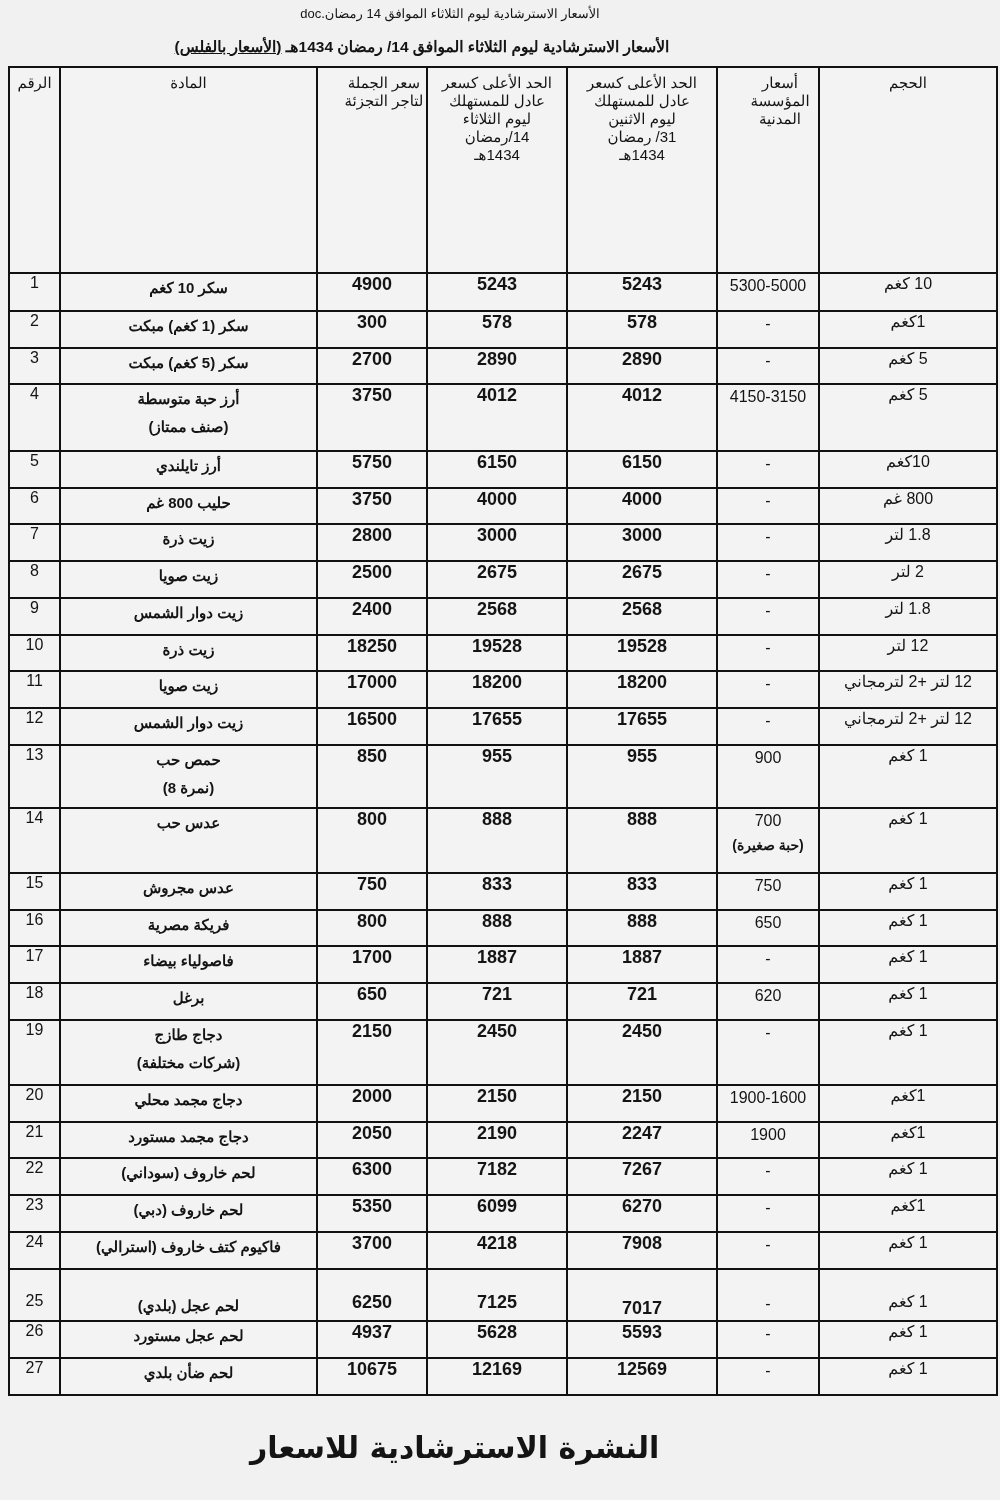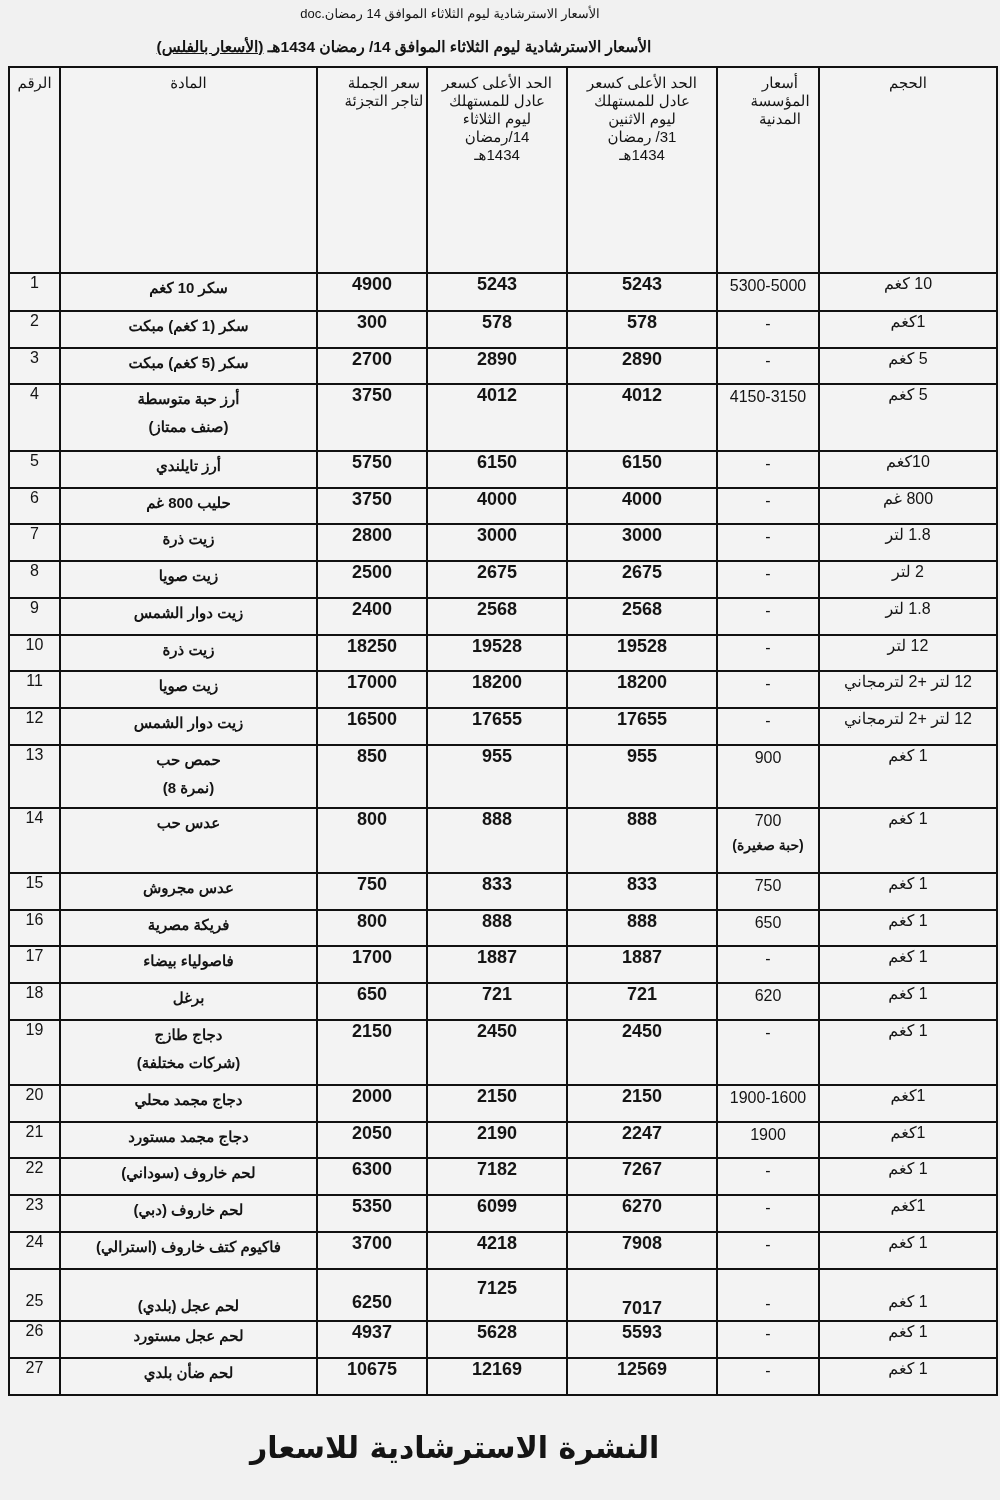--- a/index.html
+++ b/index.html
@@ -9,21 +9,21 @@
     font-family: "DejaVu Sans", "Liberation Sans", sans-serif;
     color: #141414;
     position: relative;
   }
   .file-title {
     position: absolute; top: 6px; left: 290px; width: 320px;
     text-align: center; font-size: 13px; direction: rtl;
     font-family: "Liberation Sans", sans-serif;
   }
   .doc-title {
-    position: absolute; top: 38px; left: 104px; width: 600px;
+    position: absolute; top: 38px; left: 122px; width: 600px;
     text-align: center; font-size: 15.5px; font-weight: bold; direction: rtl;
     font-family: "Liberation Sans", sans-serif;
   }
   .doc-title .unit { text-decoration: underline; }
   table.prices {
     position: absolute; top: 66px; left: 8px;
     width: 988px; border-collapse: collapse;
     direction: rtl; table-layout: fixed;
     background: #f3f3f3;
   }
@@ -369,21 +369,21 @@
     <td class="price-cell">3700</td>
     <td class="item-cell">
           <span class="item-line">فاكيوم كتف خاروف (استرالي)</span>
         </td>
     <td class="num-cell">24</td>
   </tr>
       <tr style="height: 50px;">
     <td class="size-cell" style="padding-top: 22px;">1 كغم</td>
     <td class="civil-cell" style="padding-top: 22px;"><span>-</span></td>
     <td class="price-cell" style="padding-top: 28px;">7017</td>
-    <td class="price-cell" style="padding-top: 8px;">7125</td>
+    <td class="price-cell" style="padding-top: 22px;">7125</td>
     <td class="price-cell" style="padding-top: 22px;">6250</td>
     <td class="item-cell" style="padding-top: 22px;">
           <span class="item-line">لحم عجل (بلدي)</span>
         </td>
     <td class="num-cell" style="padding-top: 22px;">25</td>
   </tr>
       <tr style="height: 37px;">
     <td class="size-cell">1 كغم</td>
     <td class="civil-cell"><span>-</span></td>
     <td class="price-cell">5593</td>

